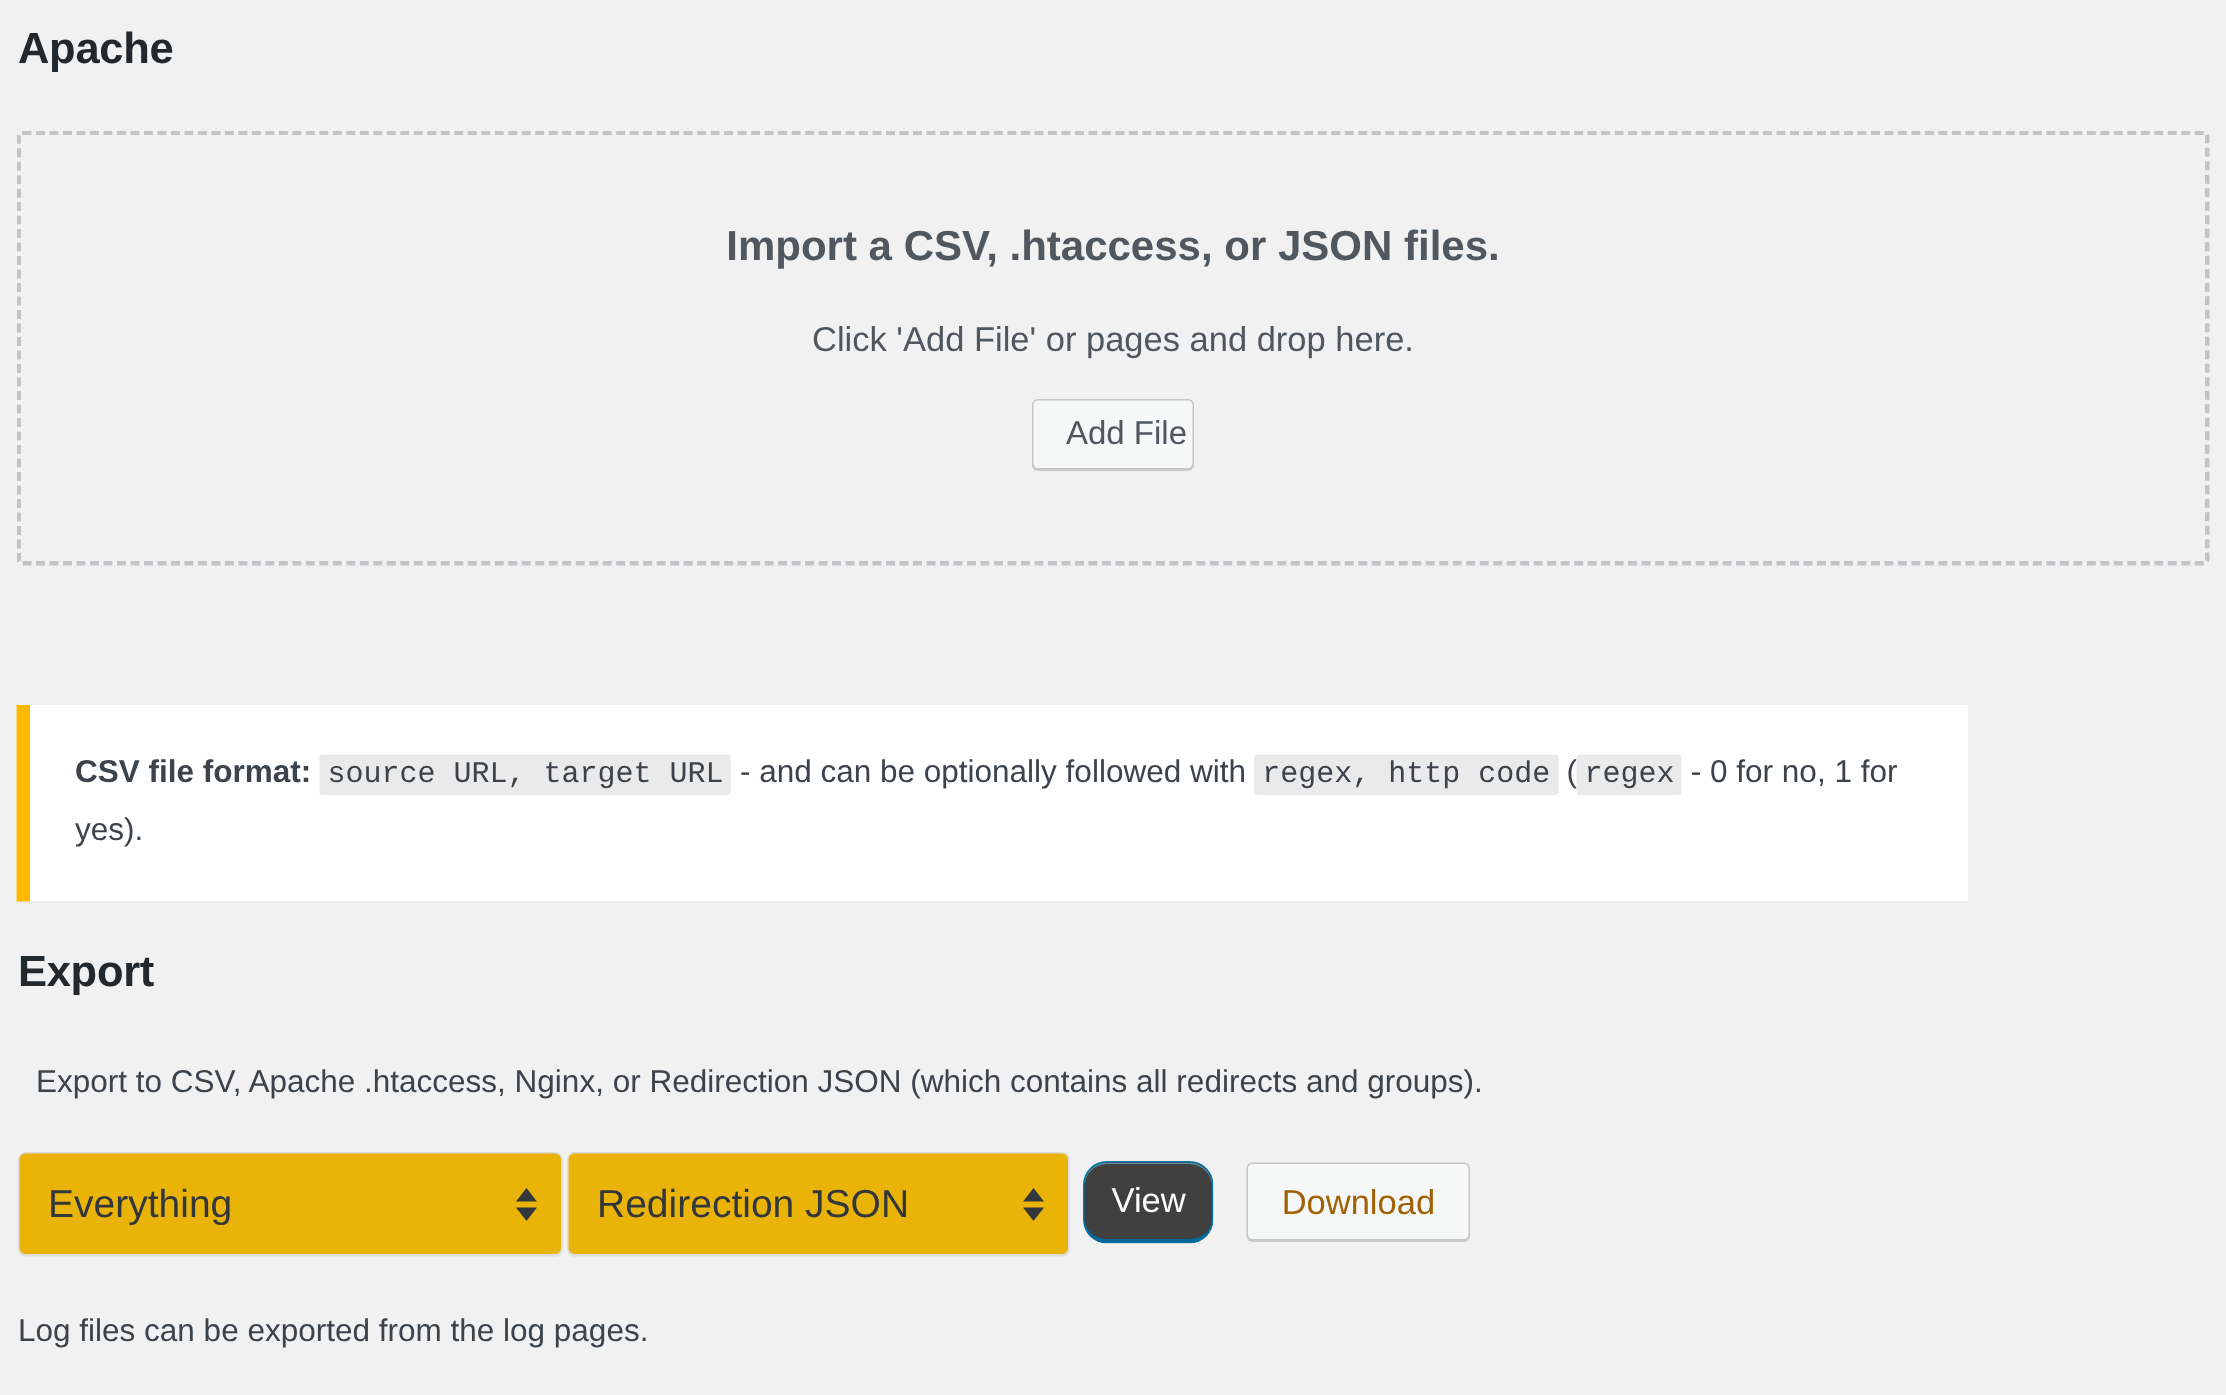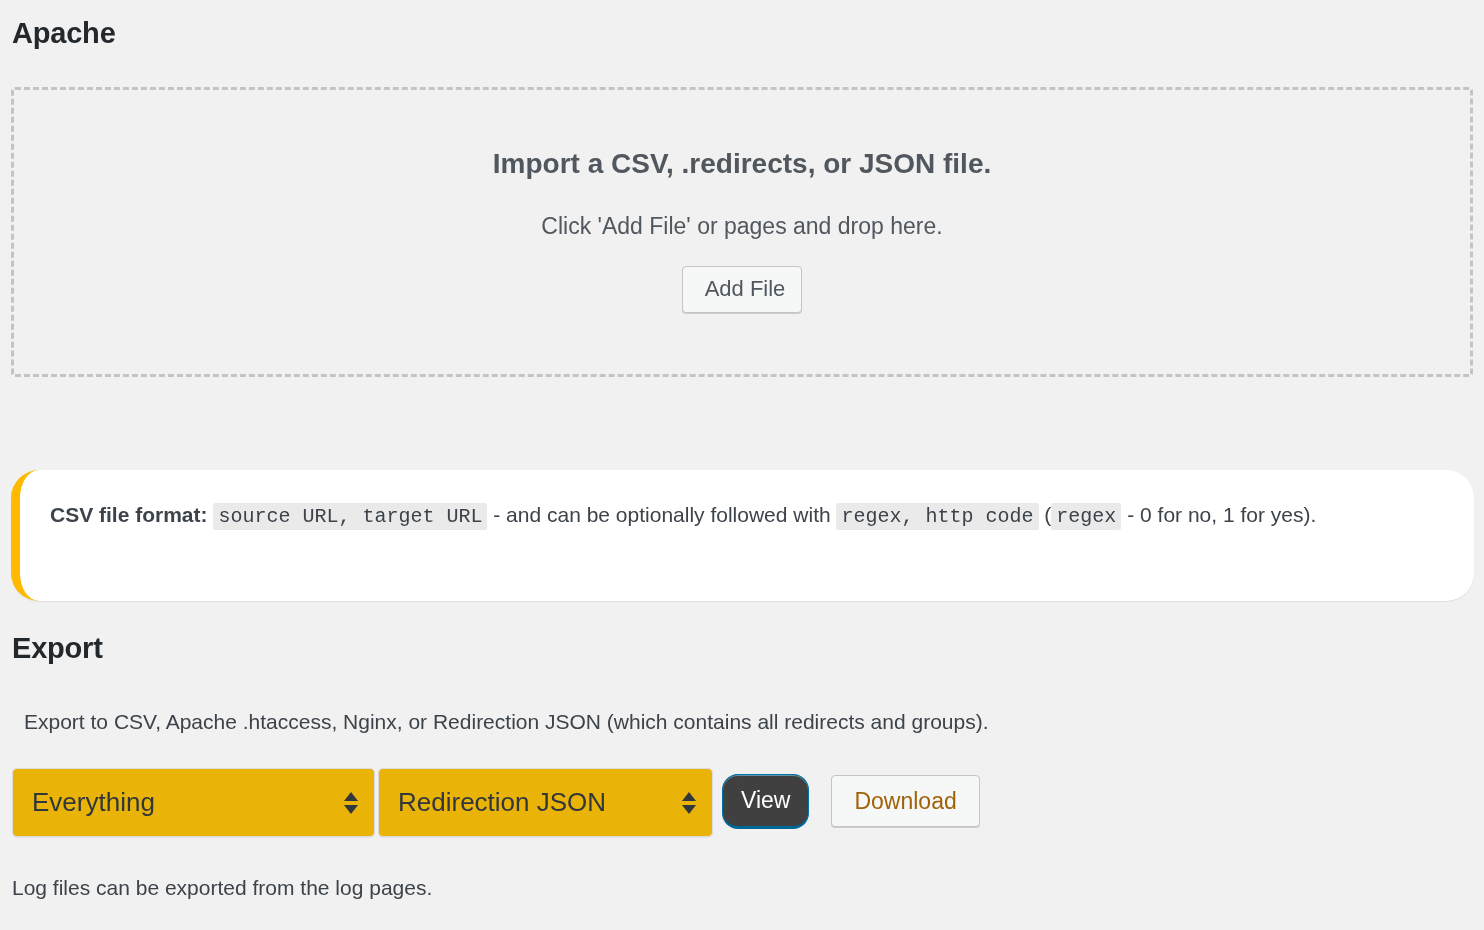--- a/index.html
+++ b/index.html
@@ -68,21 +68,21 @@
     padding-top: 26px;
   }
   .add-file-btn {
     display: inline-block;
     font-family: "Liberation Sans", sans-serif;
     font-size: 22px;
     color: #50575e;
     background: #f6f7f7;
     border: 1px solid #c5c5c5;
     border-radius: 4px;
-    padding: 10px 16px 11px 22px;
+    padding: 10px 4px 11px 22px;
     line-height: 1.1;
     cursor: pointer;
     box-shadow: 0 1px 0 #ccc;
   }
 
   
   .append-note {
     position: absolute;
     left: 12px;
     top: 409px;
@@ -90,27 +90,26 @@
     color: #3c434a;
     line-height: 1.4;
     margin: 0;
   }
 
   
   .notice {
     position: absolute;
     left: 11px;
     top: 470px;
-    width: 1463px;
+    width: 1301px;
     height: 131px;
     box-sizing: border-box;
     background: #ffffff;
     border-left: 9px solid #ffb900;
     box-shadow: 0 1px 1px 0 rgba(0,0,0,.08);
-    border-radius: 28px;
   }
   .notice-body {
     padding: 26px 20px 0 30px;
     font-size: 21px;
     line-height: 1.85;
     color: #3c434a;
   }
   .notice-body b { font-weight: bold; }
   code {
     font-family: "Liberation Mono", "DejaVu Sans Mono", monospace;
@@ -231,21 +230,21 @@
   }
 </style>
 </head>
 <body>
 
 <div class="page">
 
   <h2 class="section-title" id="import-heading">Apache</h2>
 
   <div class="dropzone" id="dropzone">
-    <p class="dropzone-title">Import a CSV, .redirects, or JSON file.</p>
+    <p class="dropzone-title">Import a CSV, .htaccess, or JSON files.</p>
     <p class="dropzone-sub">Click 'Add File' or pages and drop here.</p>
     <div class="add-file-wrap">
       <button class="add-file-btn">Add File</button>
     </div>
   </div>
 
 
   <div class="notice">
     <div class="notice-body">
       <b>CSV file format:</b>

